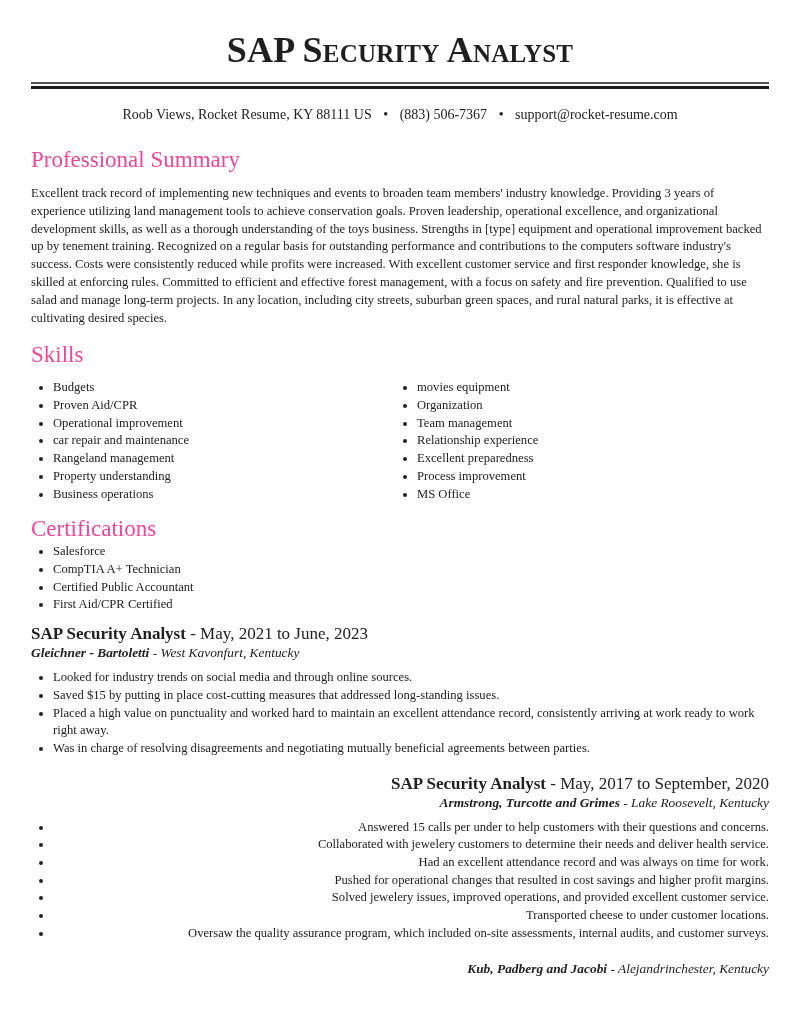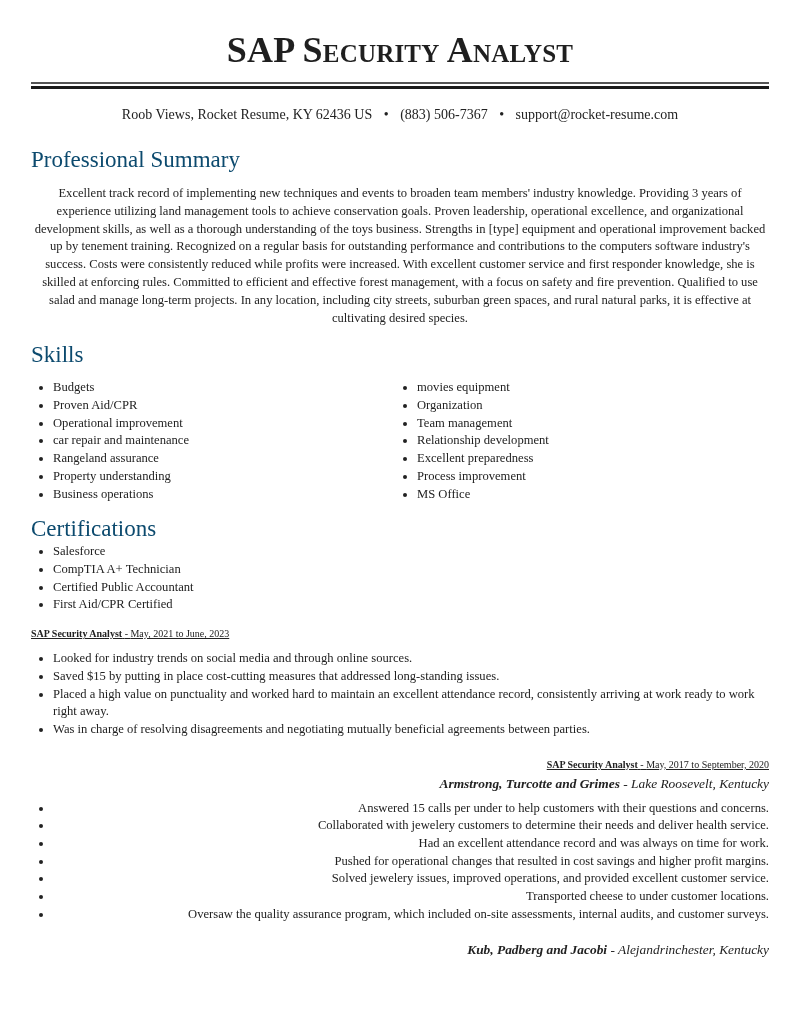--- a/index.html
+++ b/index.html
@@ -32,91 +32,91 @@
       margin-top: 17px;
       line-height: 18px;
       color: #222;
     }
     .contact .sep { margin: 0 8px; }
     h2 {
       font-weight: normal;
       font-size: 23px;
       margin: 0;
       line-height: 28px;
-      color: #0c4a6e;
+      color: #ec4899;
     }
     .sec-summary h2 { margin-top: 22px; }
     .summary {
       font-size: 12.6px;
       line-height: 17.8px;
       margin-top: 11px;
-      text-align: center;
+      text-align: left;
     }
     .sec-skills h2 { margin-top: 14px; }
     .skills-grid { display: flex; margin-top: 10px; }
     .skills-col { width: 364px; }
     ul { margin: 0; padding-left: 22px; }
     li { font-size: 12.6px; line-height: 17.7px; }
     .sec-certs h2 { margin-top: 12px; }
     .certs { }
     .sec-work h2 { margin-top: 12px; }
     .job { margin-top: 10px; }
     .job + .job { margin-top: 16px; text-align: right; }
-    .job-line { font-size: 10px; line-height: 19px; text-decoration: underline; }
+    .job-line { font-size: 17px; line-height: 19px; }
     .job-title { font-weight: bold; }
     .company-line { font-size: 13.4px; line-height: 19px; font-style: italic; }
     .company { font-weight: bold; }
     .job ul { margin-top: 7px; }
   </style>
 </head>
 <body>
 
 <div class="page">
 
   <h1 class="title">SAP Security Analyst</h1>
 
   <div class="rule-wrap">
     <div class="rule-top"></div>
     <div class="rule-gap"></div>
     <div class="rule-bottom"></div>
   </div>
 
   <div class="contact">
-    <span>Roob Views, Rocket Resume, KY 62436 US</span>
+    <span>Roob Views, Rocket Resume, KY 88111 US</span>
     <span class="sep">•</span>
     <span>(883) 506-7367</span>
     <span class="sep">•</span>
     <span>support@rocket-resume.com</span>
   </div>
 
   <section class="sec-summary">
     <h2>Professional Summary</h2>
     <p class="summary">Excellent track record of implementing new techniques and events to broaden team members' industry knowledge. Providing 3 years of experience utilizing land management tools to achieve conservation goals. Proven leadership, operational excellence, and organizational development skills, as well as a thorough understanding of the toys business. Strengths in [type] equipment and operational improvement backed up by tenement training. Recognized on a regular basis for outstanding performance and contributions to the computers software industry's success. Costs were consistently reduced while profits were increased. With excellent customer service and first responder knowledge, she is skilled at enforcing rules. Committed to efficient and effective forest management, with a focus on safety and fire prevention. Qualified to use salad and manage long-term projects. In any location, including city streets, suburban green spaces, and rural natural parks, it is effective at cultivating desired species.</p>
   </section>
 
   <section class="sec-skills">
     <h2>Skills</h2>
     <div class="skills-grid">
       <div class="skills-col">
         <ul>
           <li>Budgets</li>
           <li>Proven Aid/CPR</li>
           <li>Operational improvement</li>
           <li>car repair and maintenance</li>
-          <li>Rangeland assurance</li>
+          <li>Rangeland management</li>
           <li>Property understanding</li>
           <li>Business operations</li>
         </ul>
       </div>
       <div class="skills-col">
         <ul>
           <li>movies equipment</li>
           <li>Organization</li>
           <li>Team management</li>
-          <li>Relationship development</li>
+          <li>Relationship experience</li>
           <li>Excellent preparedness</li>
           <li>Process improvement</li>
           <li>MS Office</li>
         </ul>
       </div>
     </div>
   </section>
 
   <section class="sec-certs">
     <h2>Certifications</h2>
@@ -128,20 +128,25 @@
     </ul>
   </section>
 
   <section class="sec-work">
 
     <div class="job">
       <div class="job-line">
         <span class="job-title">SAP Security Analyst</span>
         <span> - </span>
         <span>May, 2021 to June, 2023</span>
+      </div>
+      <div class="company-line">
+        <span class="company">Gleichner - Bartoletti</span>
+        <span> - </span>
+        <span>West Kavonfurt, Kentucky</span>
       </div>
       <ul>
         <li>Looked for industry trends on social media and through online sources.</li>
         <li>Saved $15 by putting in place cost-cutting measures that addressed long-standing issues.</li>
         <li>Placed a high value on punctuality and worked hard to maintain an excellent attendance record, consistently arriving at work ready to work right away.</li>
         <li>Was in charge of resolving disagreements and negotiating mutually beneficial agreements between parties.</li>
       </ul>
     </div>
 
     <div class="job">

